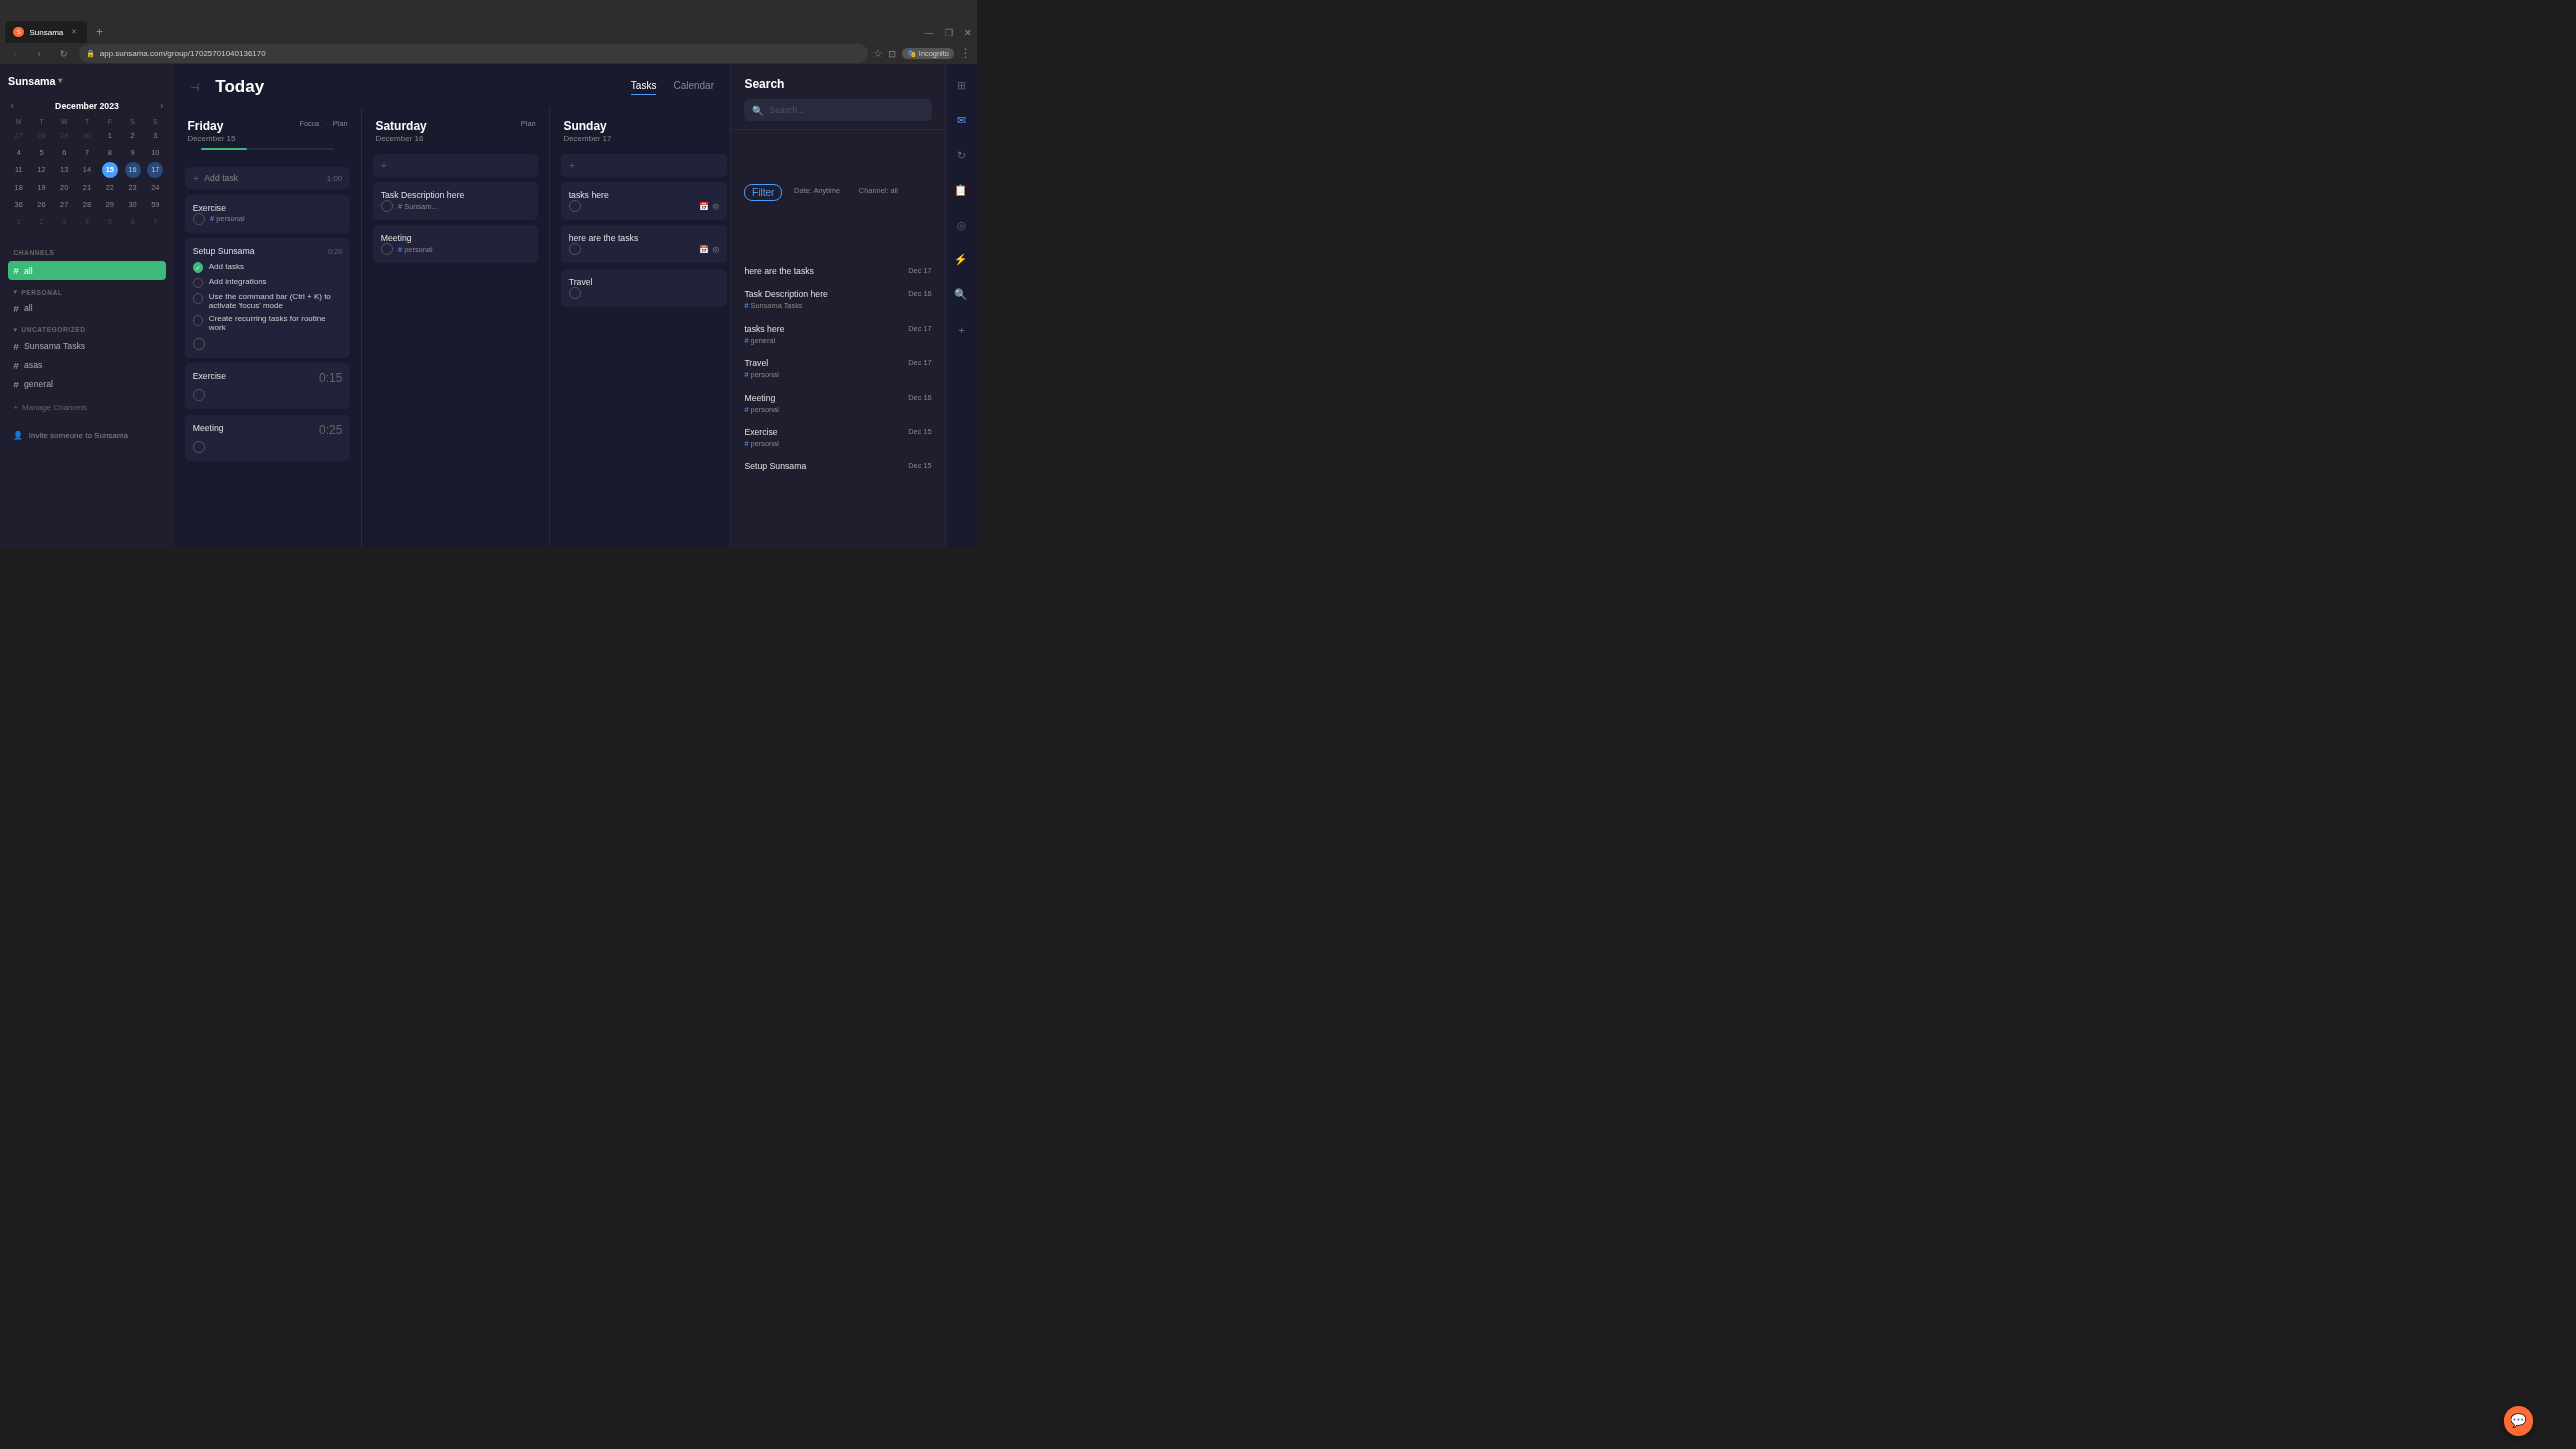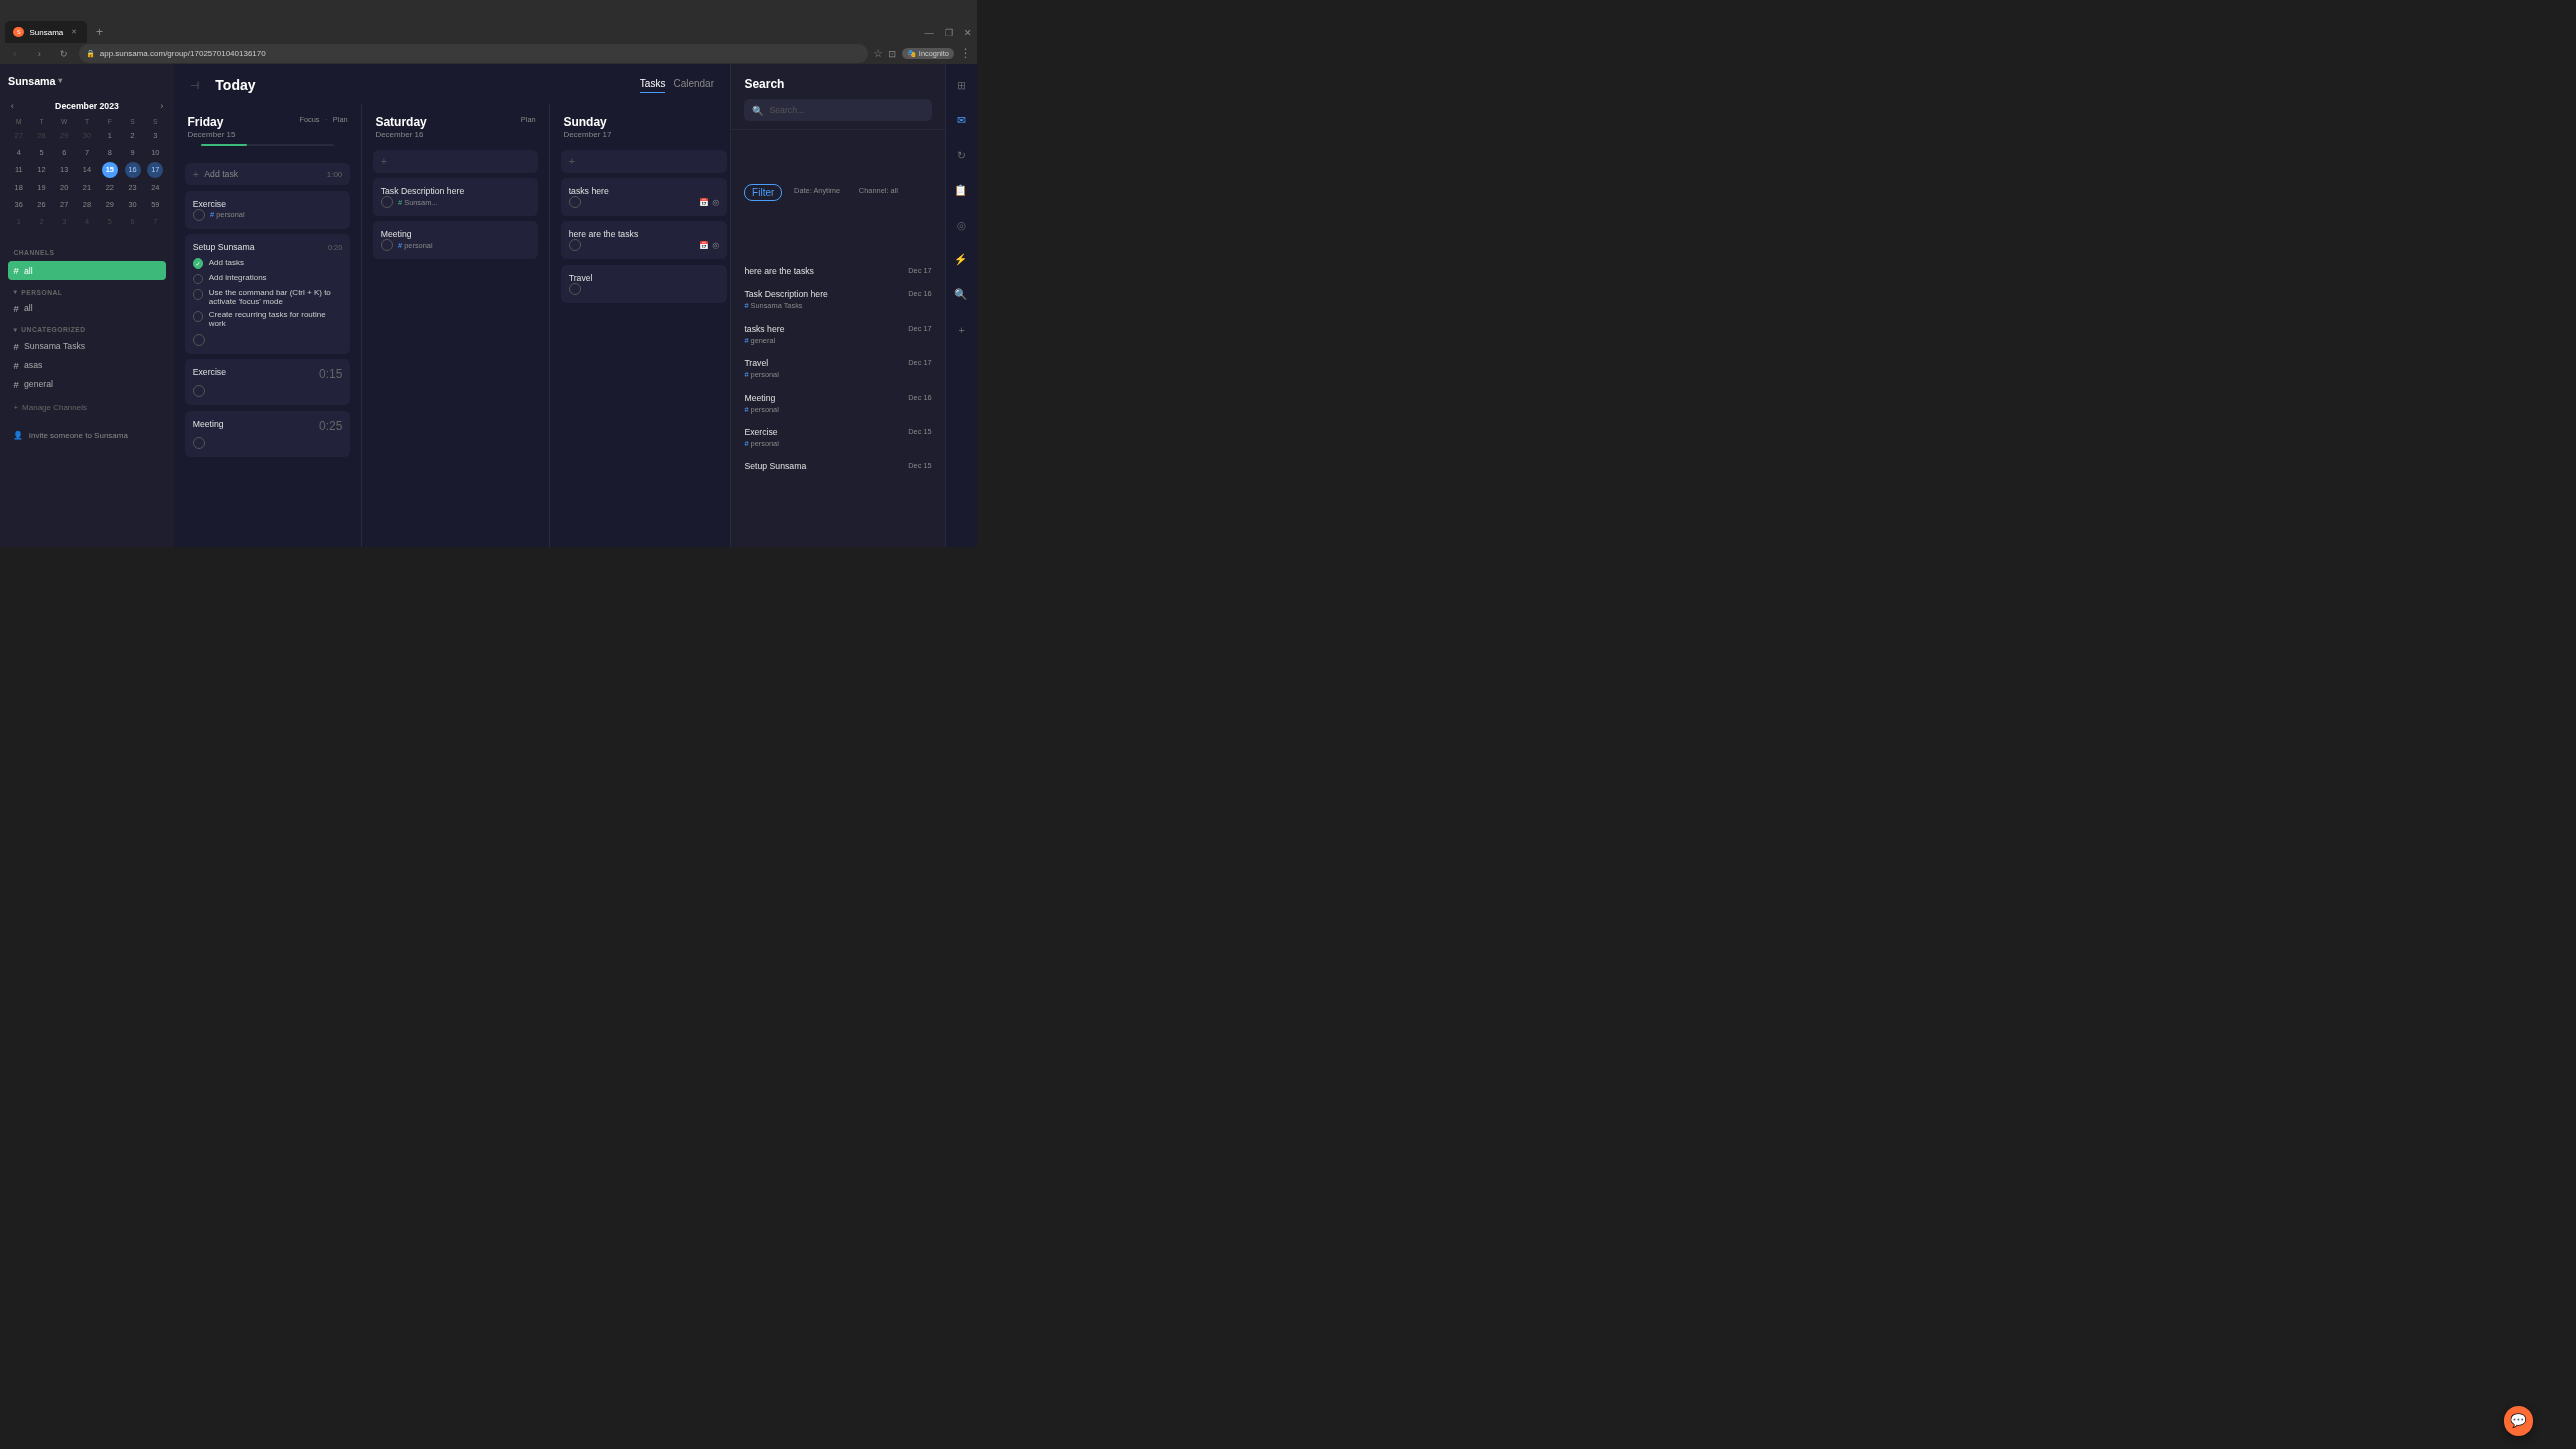--- a/index.html
+++ b/index.html
@@ -293,29 +293,29 @@
       padding: 13.4px 16px 10.7px;
       gap: 16px;
       background: #1a1a2e;
     }
     .collapse-sidebar-btn {
       color: #666;
       cursor: pointer;
       font-size: 10.7px;
     }
     .today-btn {
-      font-size: 14px;
+      font-size: 17px;
       font-weight: 600;
       color: #fff;
       cursor: pointer;
     }
     .main-tabs {
       margin-left: auto;
       display: flex;
-      gap: 8px;
+      gap: 17px;
     }
     .main-tab {
       font-size: 10px;
       color: #888;
       cursor: pointer;
       padding-bottom: 2.7px;
     }
     .main-tab.active {
       color: #fff;
       border-bottom: 1.3px solid #4a9eff;

